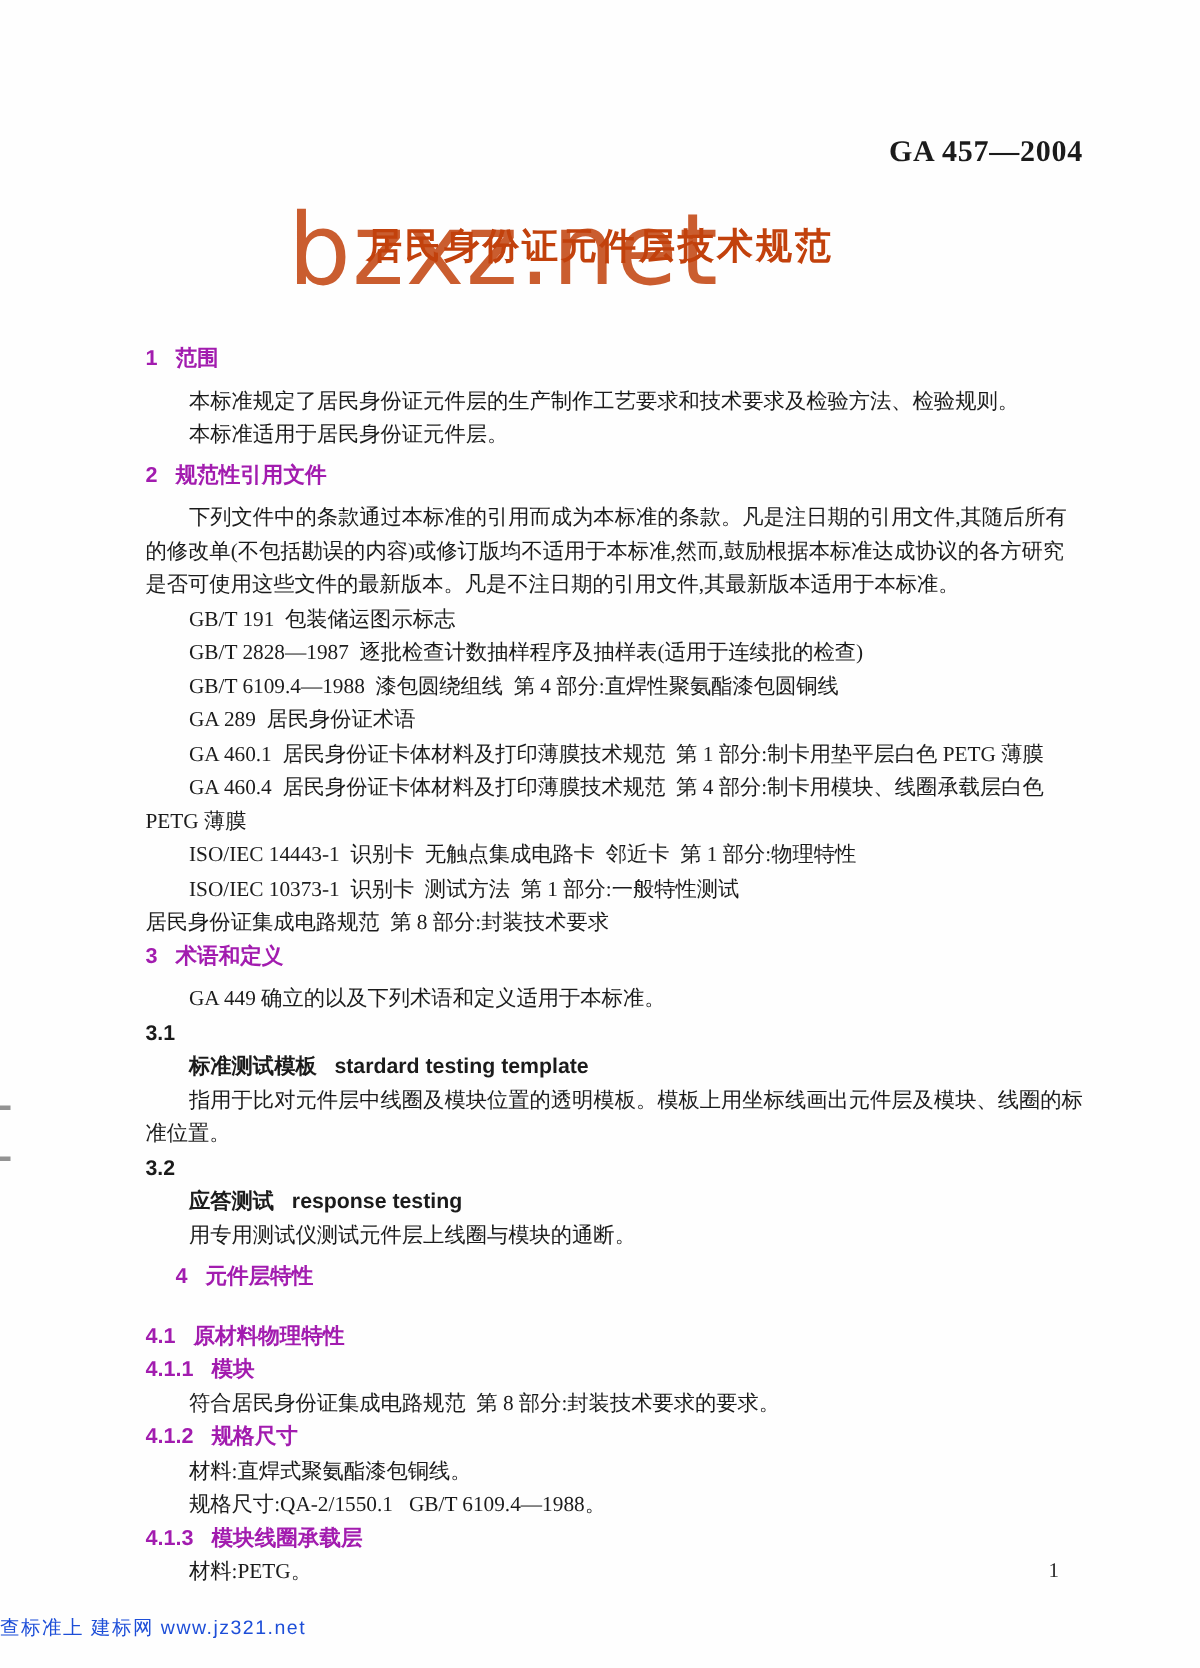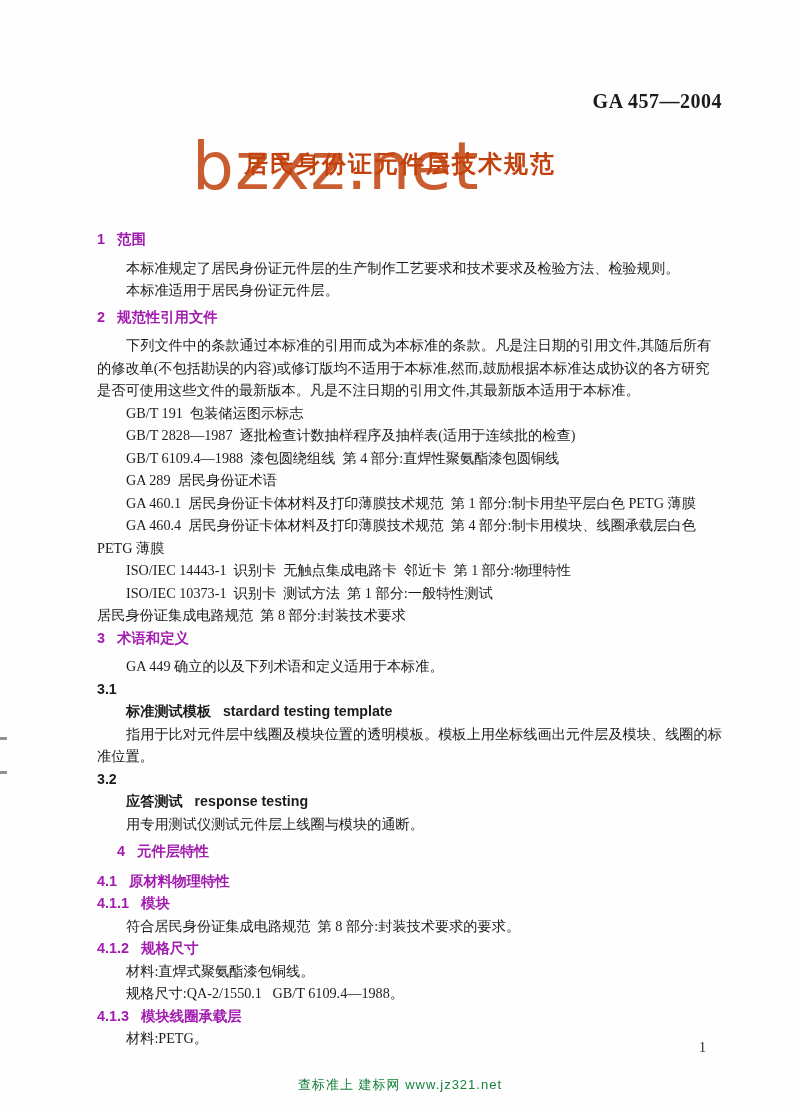--- a/index.html
+++ b/index.html
@@ -28,27 +28,27 @@
   .content{position:absolute;top:228px;left:97px;width:640px;z-index:1;}
   .line{
     height:22.5px;line-height:22.5px;font-size:14.2px;
     white-space:pre-wrap;overflow:hidden;margin:0;
   }
   .h{font-family:"Liberation Sans","DejaVu Sans",sans-serif;font-weight:bold;font-size:14.4px;color:#a21caf;}
   .b{font-family:"Liberation Sans","DejaVu Sans",sans-serif;font-weight:bold;}
   .ind{padding-left:29px;}
   .mt5{margin-top:5px;margin-left:20px;}
   .mt6{margin-top:6px;}
-  .mt7{margin-top:7px;}
+  .mt7{margin-top:17px;}
   .mt14{margin-top:4px;}
   .page-number{position:absolute;top:1040px;right:94px;font-size:14px;color:#2a2a2a;z-index:1;}
   .footer-line{
-    position:absolute;top:1076px;left:0;width:100%;text-align:center;z-index:1;
+    position:absolute;top:1076px;left:0;width:100%;z-index:1;
     font-family:"Liberation Sans","DejaVu Sans",sans-serif;
-    font-size:13px;color:#15803d;letter-spacing:1px;
+    font-size:13px;color:#1d4ed8;letter-spacing:1px;
   }
   .artifact{position:absolute;left:0;width:7px;height:3px;background:#3a3a3a;opacity:0.55;z-index:1;}
   .artifact.a1{top:737px;}
   .artifact.a2{top:771px;}
 </style>
 </head>
 <body>
 
 <div class="page">
 

